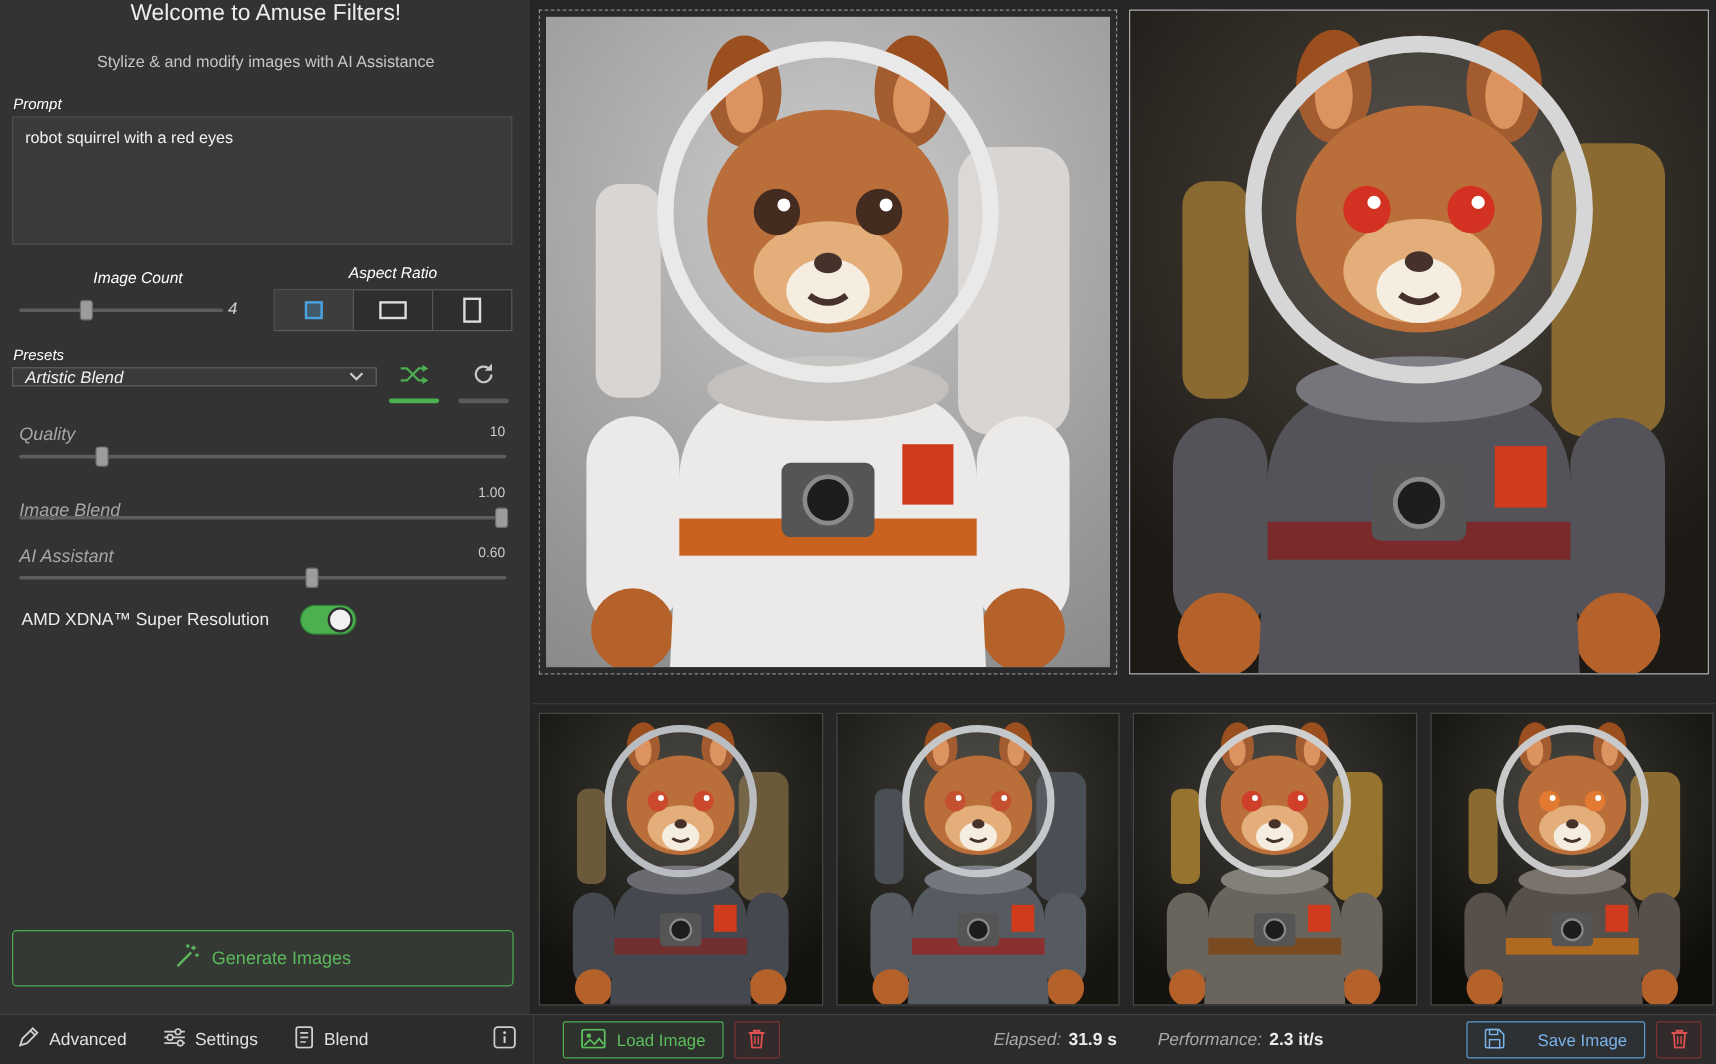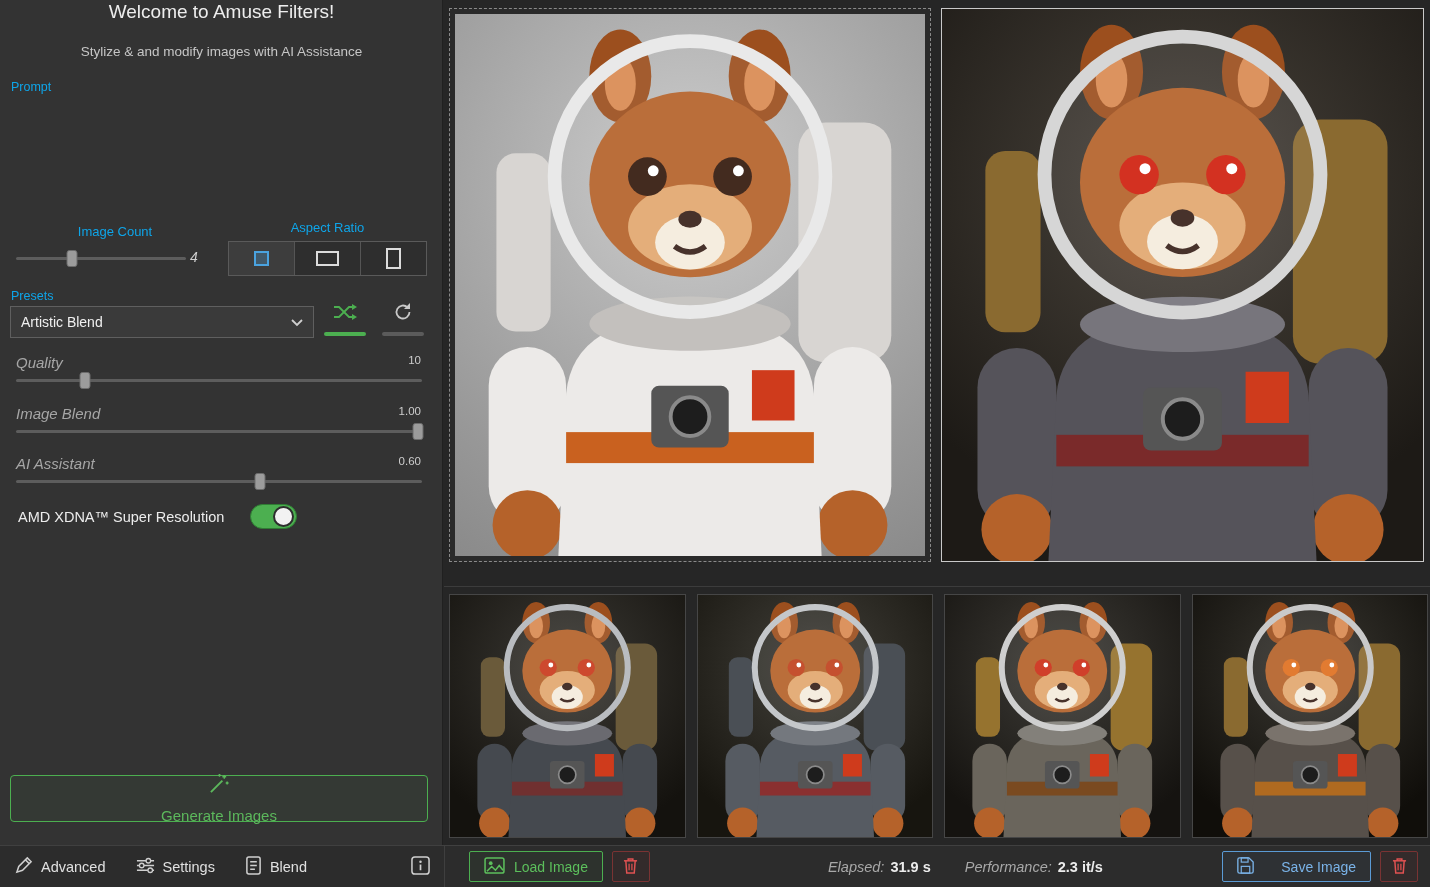--- a/index.html
+++ b/index.html
@@ -11,21 +11,21 @@
   }
   
   .sidebar {
     position:absolute; left:0; top:0; width:443px; height:845px;
     background:#333333; border-right:1px solid #202020;
   }
   .title { position:absolute; top:1px; left:0; width:443px; text-align:center;
     font-size:19px; font-weight:400; color:#ededed; }
   .subtitle { position:absolute; top:44px; left:0; width:443px; text-align:center;
     font-size:13.5px; color:#c6c6c6; }
-  .lbl { color:#0ea5e9; font-size:12.5px; }
+  .lbl { font-style:italic; color:#ffffff; font-size:12.5px; }
   .prompt-label { position:absolute; left:11px; top:80px; }
   .prompt-box {
     position:absolute; left:10px; top:97px; width:417px; height:107px;
     background:#3a3a3a; border:1px solid #4e4e4e; color:#f0f0f0;
     font-family:"Liberation Sans", sans-serif; font-size:13.5px; line-height:1.35;
     padding:8px 10px; resize:none; outline:none;
   }
   .ic-label { position:absolute; left:20px; top:224px; width:190px; text-align:center; font-size:13px;}
   .ar-label { position:absolute; left:228px; top:220px; width:199px; text-align:center; font-size:13px;}
   .slider { position:absolute; height:17px; }
@@ -37,44 +37,44 @@
   .ar-group { position:absolute; left:228px; top:241px; width:199px; height:35px;
     display:flex; border:1px solid #5a5a5a; background:#2e2e2e; }
   .ar-cell { flex:1; display:flex; align-items:center; justify-content:center;
     border-right:1px solid #555; background:transparent; cursor:pointer; }
   .ar-cell:last-child { border-right:none; }
   .ar-cell.selected { background:#3d3d3d; }
   .ar-sq { width:15px; height:15px; border:2px solid #4aa3e0; background:rgba(74,163,224,.28); }
   .ar-land { width:23px; height:15px; border:2px solid #dcdcdc; }
   .ar-port { width:15px; height:21px; border:2px solid #dcdcdc; }
   .presets-label { position:absolute; left:11px; top:289px; }
-  .preset-select { position:absolute; left:10px; top:306px; width:304px; height:32px;
+  .preset-select { position:absolute; left:10px; top:306px; width:304px; height:16px;
     background:#3a3a3a; border:1px solid #5f5f5f; display:flex; align-items:center;
-    justify-content:space-between; padding:0 10px; cursor:pointer; }
+    justify-content:space-between; padding:0 10px; cursor:pointer;font-style:italic; }
   .preset-select .val { font-size:14px; color:#f0f0f0; }
   .tool-btn { position:absolute; width:42px; height:32px; top:297px; background:transparent;
     border:none; display:flex; align-items:center; justify-content:center; cursor:pointer; }
   .tool-underline { position:absolute; top:332px; width:42px; height:4px; border-radius:2px; }
   .shuffle-btn { left:324px; color:#4caf50; }
   .shuffle-underline { left:324px; background:#4caf50; }
   .refresh-btn { left:382px; color:#c9c9c9; }
   .refresh-underline { left:382px; background:#5b5b5b; }
   .param-label { position:absolute; left:16px; font-style:italic; font-size:15px; color:#a6a6a6; }
   .param-value { position:absolute; right:21px; font-size:11.5px; color:#cdcdcd; }
   .param-slider { left:16px; width:406px; }
   .xdna-row { position:absolute; left:18px; top:504px; display:flex; align-items:center; gap:26px; }
   .xdna-label { font-size:14.5px; color:#ececec; }
   .toggle { position:relative; width:47px; height:25px; border-radius:13px;
     background:#4caf50; border:1px solid #2f7d33; cursor:pointer; }
   .toggle .knob { position:absolute; right:2px; top:1px; width:21px; height:21px;
     border-radius:50%; background:#f2f2f2; border:2px solid #2e2e2e; }
   .generate-btn { position:absolute; left:10px; top:775px; width:418px; height:47px;
     background:rgba(76,175,80,0.05); border:1px solid #4caf50; border-radius:4px;
     color:#5cb85c; font-size:15px; font-family:"Liberation Sans", sans-serif;
-    display:flex; align-items:center; justify-content:center; gap:10px; cursor:pointer;flex-direction:column; }
+    display:flex; align-items:center; justify-content:center; gap:10px; cursor:pointer; }
   
   .main { position:absolute; left:444px; top:0; width:986px; height:845px; background:#262626; }
   .input-panel { position:absolute; left:5px; top:8px; width:482px; height:554px;
     border:1px dashed #8a8a8a; padding:5px; background:#2a2a2a; cursor:pointer; }
   .output-panel { position:absolute; left:497px; top:8px; width:483px; height:554px;
     border:1px solid #c9c9c9; }
   .photo { width:100%; height:100%; overflow:hidden; }
   .photo svg { width:100%; height:100%; display:block; }
   .photo-input { --suit:#eceae8; --pack:#d8d5d2; --ring:#c3c0bd; --strap:#c9611f; --eye:#33190d; --glass:#e9e9e9;
     background:radial-gradient(circle at 50% 30%, #c7c7c7, #989898 75%, #8a8a8a); }
@@ -150,20 +150,21 @@
   </symbol>
 </svg>
 
 <div class="app">
 
   <aside class="sidebar">
     <h1 class="title">Welcome to Amuse Filters!</h1>
     <p class="subtitle">Stylize &amp; and modify images with AI Assistance</p>
 
     <div class="lbl prompt-label">Prompt</div>
+    <textarea class="prompt-box" spellcheck="false" style="">robot squirrel with a red eyes</textarea>
 
     <div class="lbl ic-label">Image Count</div>
     <div class="slider ic-slider">
       <div class="track"></div>
       <div class="thumb" style="left:33%"></div>
     </div>
     <div class="ic-value">4</div>
 
     <div class="lbl ar-label">Aspect Ratio</div>
     <div class="ar-group">
@@ -210,21 +211,21 @@
     </button>
     <div class="tool-underline refresh-underline"></div>
 
     <div class="param-label" style="top:354px">Quality</div>
     <div class="param-value" style="top:354px">10</div>
     <div class="slider param-slider" style="top:372px">
       <div class="track"></div>
       <div class="thumb" style="left:17%"></div>
     </div>
 
-    <div class="param-label" style="top:405px">Image Blend</div>
+    <div class="param-label" style="top:417px">Image Blend</div>
     <div class="param-value" style="top:405px">1.00</div>
     <div class="slider param-slider" style="top:423px">
       <div class="track"></div>
       <div class="thumb" style="left:99%"></div>
     </div>
 
     <div class="param-label" style="top:455px">AI Assistant</div>
     <div class="param-value" style="top:455px">0.60</div>
     <div class="slider param-slider" style="top:473px">
       <div class="track"></div>

